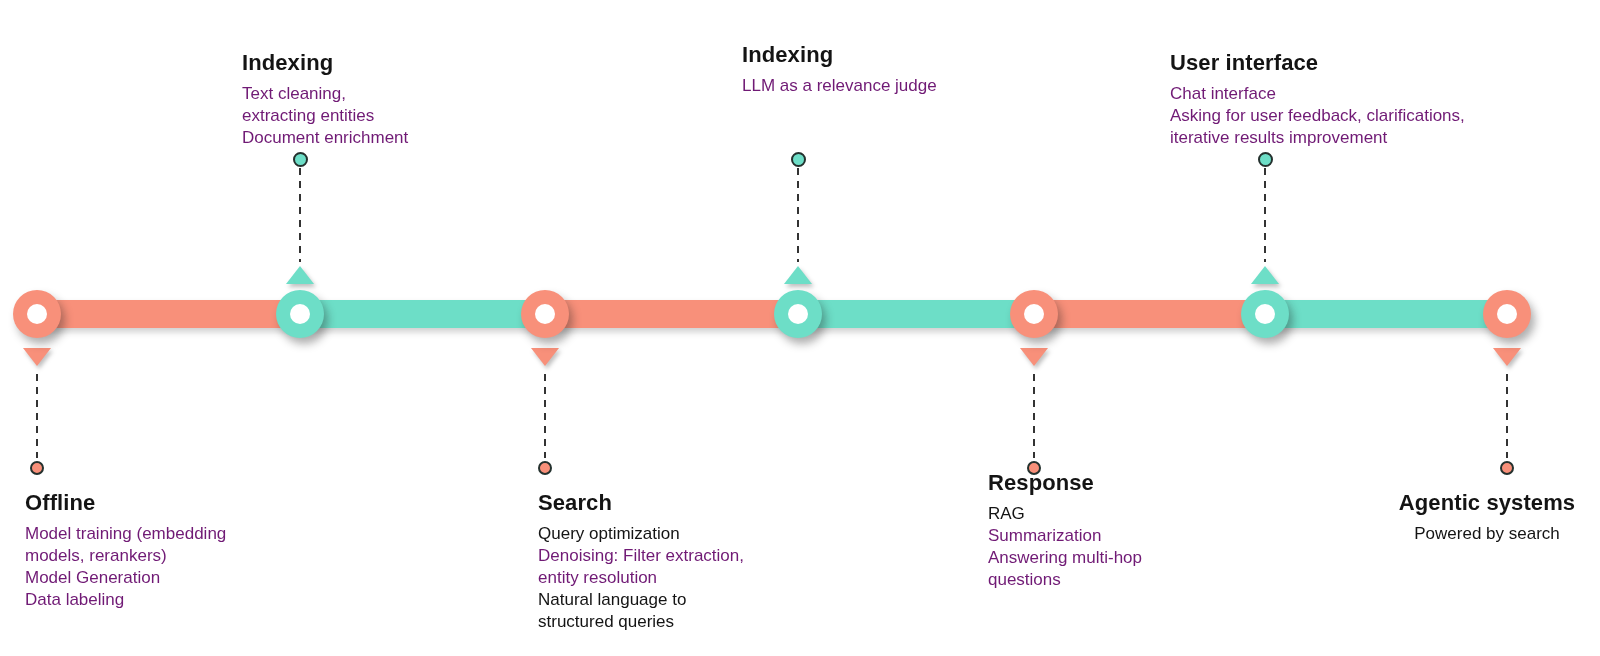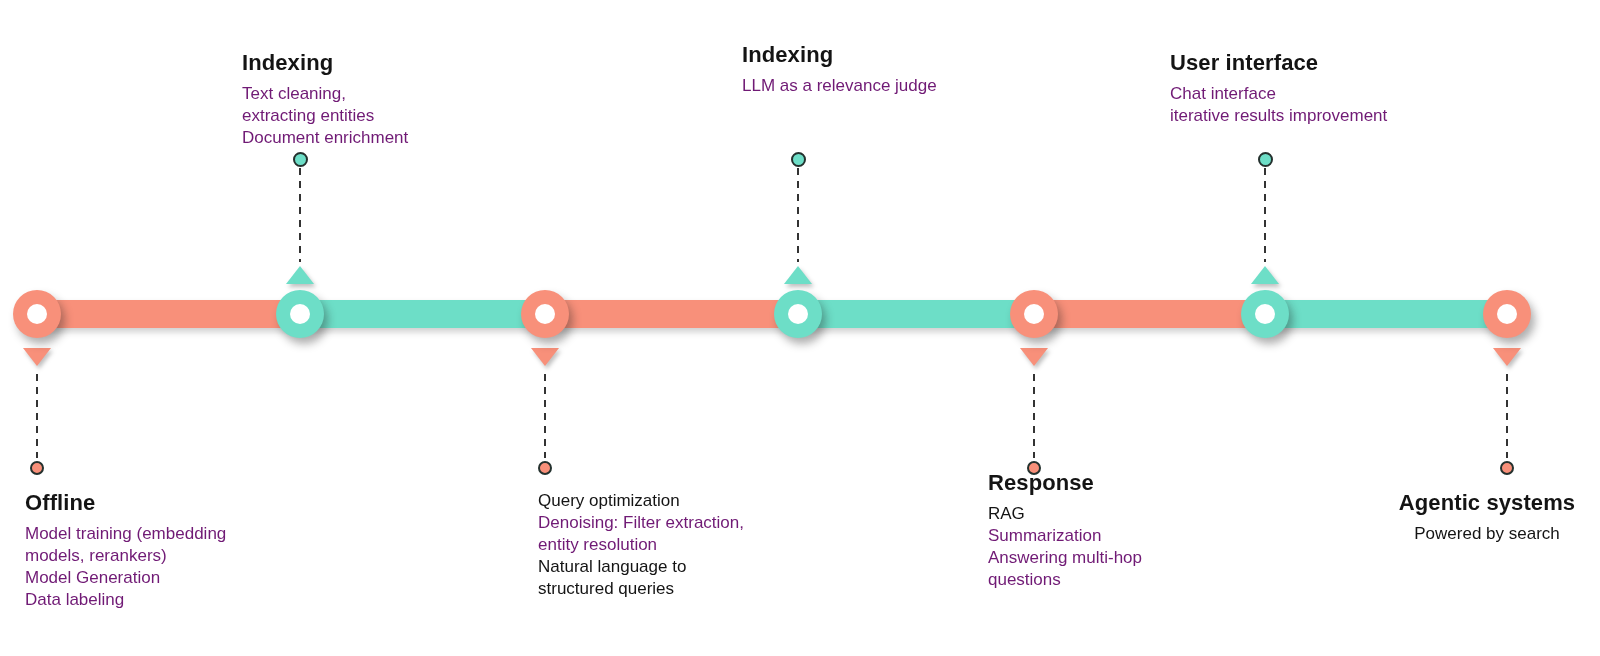--- a/index.html
+++ b/index.html
@@ -81,20 +81,21 @@
   </div>
 
   <div class="stage">
     <div class="connector-dot" style="height: 14px; width: 14px; background: rgb(248, 144, 122); left: 538px; top: 461px;"></div>
     <div class="connector-line" style="left: 544px; top: 374px; height: 84px;"></div>
     <div class="tri tri-down" style="left: 531px; top: 348px; border-top-color: rgb(248, 144, 122);"></div>
     <div class="node" style="left: 521px; top: 290px; background: rgb(248, 144, 122);">
       <div class="node-hole"></div>
     </div>
     <div class="label" style="left: 538px; top: 490px;">
+      <div class="stage-title">Search</div>
       <div class="stage-lines">
             <div class="stage-line bold">Query optimization</div>
             <div class="stage-line">Denoising: Filter extraction,</div>
             <div class="stage-line">entity resolution</div>
             <div class="stage-line bold">Natural language to</div>
             <div class="stage-line bold">structured queries</div>
           </div>
     </div>
   </div>
 
@@ -135,20 +136,21 @@
     <div class="connector-dot" style="height: 15px; width: 15px; background: rgb(109, 222, 199); left: 1257.5px; top: 151.5px;"></div>
     <div class="connector-line" style="left: 1264px; top: 168px; height: 94px;"></div>
     <div class="tri tri-up" style="left: 1251px; top: 266px; border-bottom-color: rgb(109, 222, 199);"></div>
     <div class="node" style="left: 1241px; top: 290px; background: rgb(109, 222, 199);">
       <div class="node-hole"></div>
     </div>
     <div class="label" style="left: 1170px; top: 50px;">
       <div class="stage-title">User interface</div>
       <div class="stage-lines">
             <div class="stage-line">Chat interface</div>
+            <div class="stage-line">Asking for user feedback, clarifications,</div>
             <div class="stage-line">iterative results improvement</div>
           </div>
     </div>
   </div>
 
   <div class="stage">
     <div class="connector-dot" style="height: 14px; width: 14px; background: rgb(248, 144, 122); left: 1500px; top: 461px;"></div>
     <div class="connector-line" style="left: 1506px; top: 374px; height: 84px;"></div>
     <div class="tri tri-down" style="left: 1493px; top: 348px; border-top-color: rgb(248, 144, 122);"></div>
     <div class="node" style="left: 1483px; top: 290px; background: rgb(248, 144, 122);">

